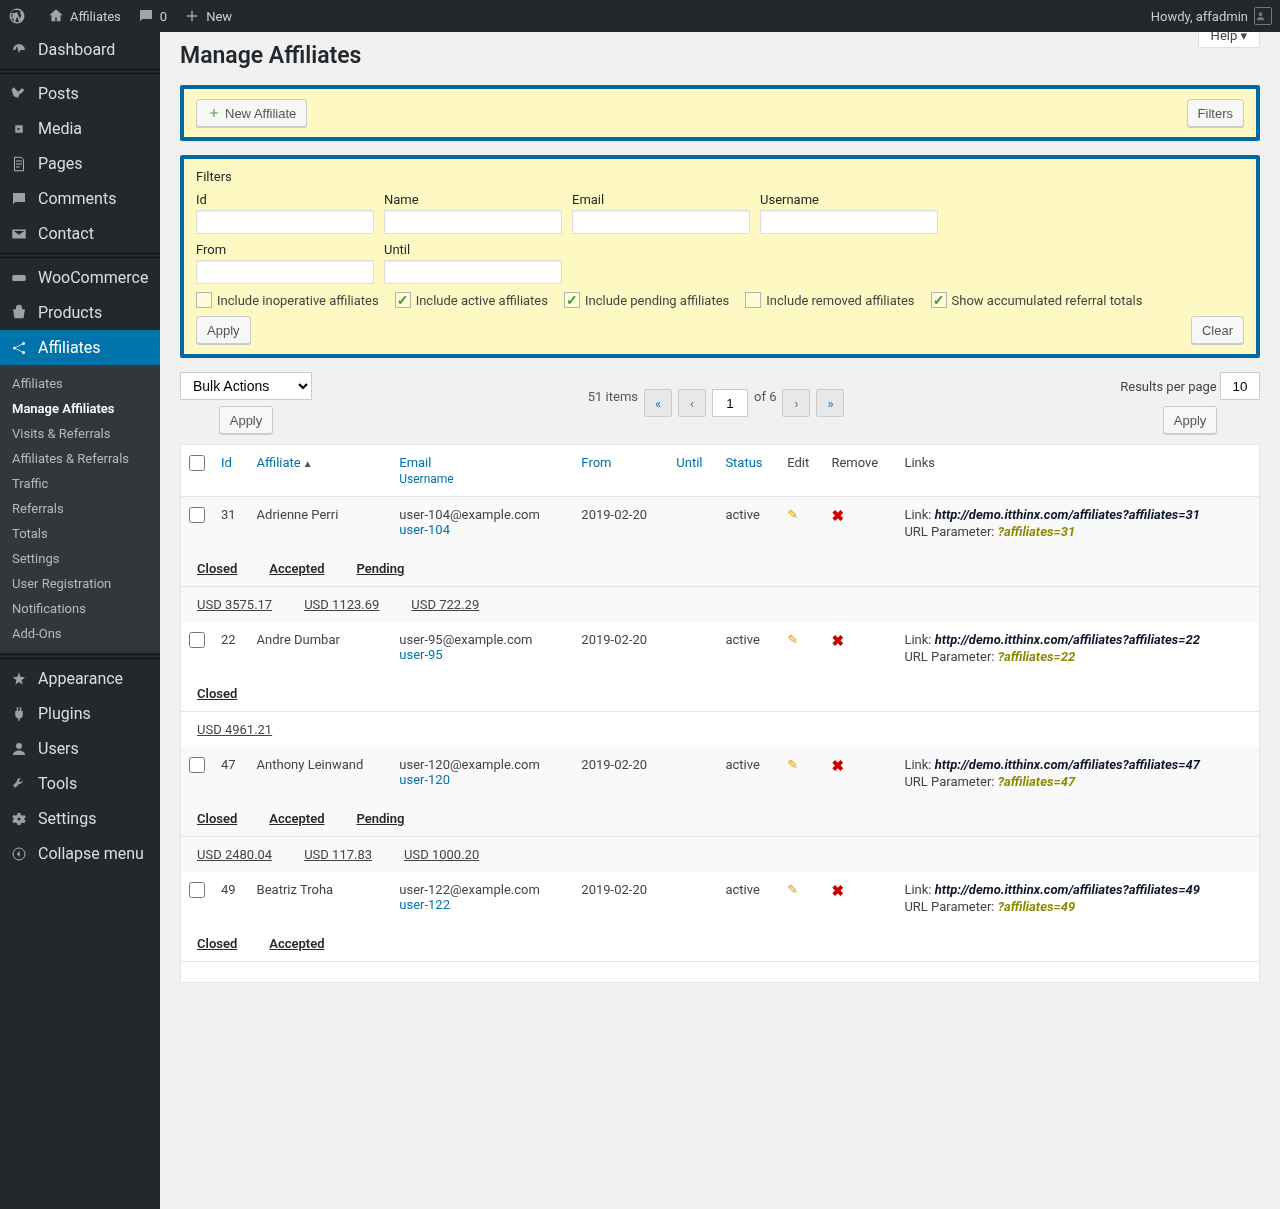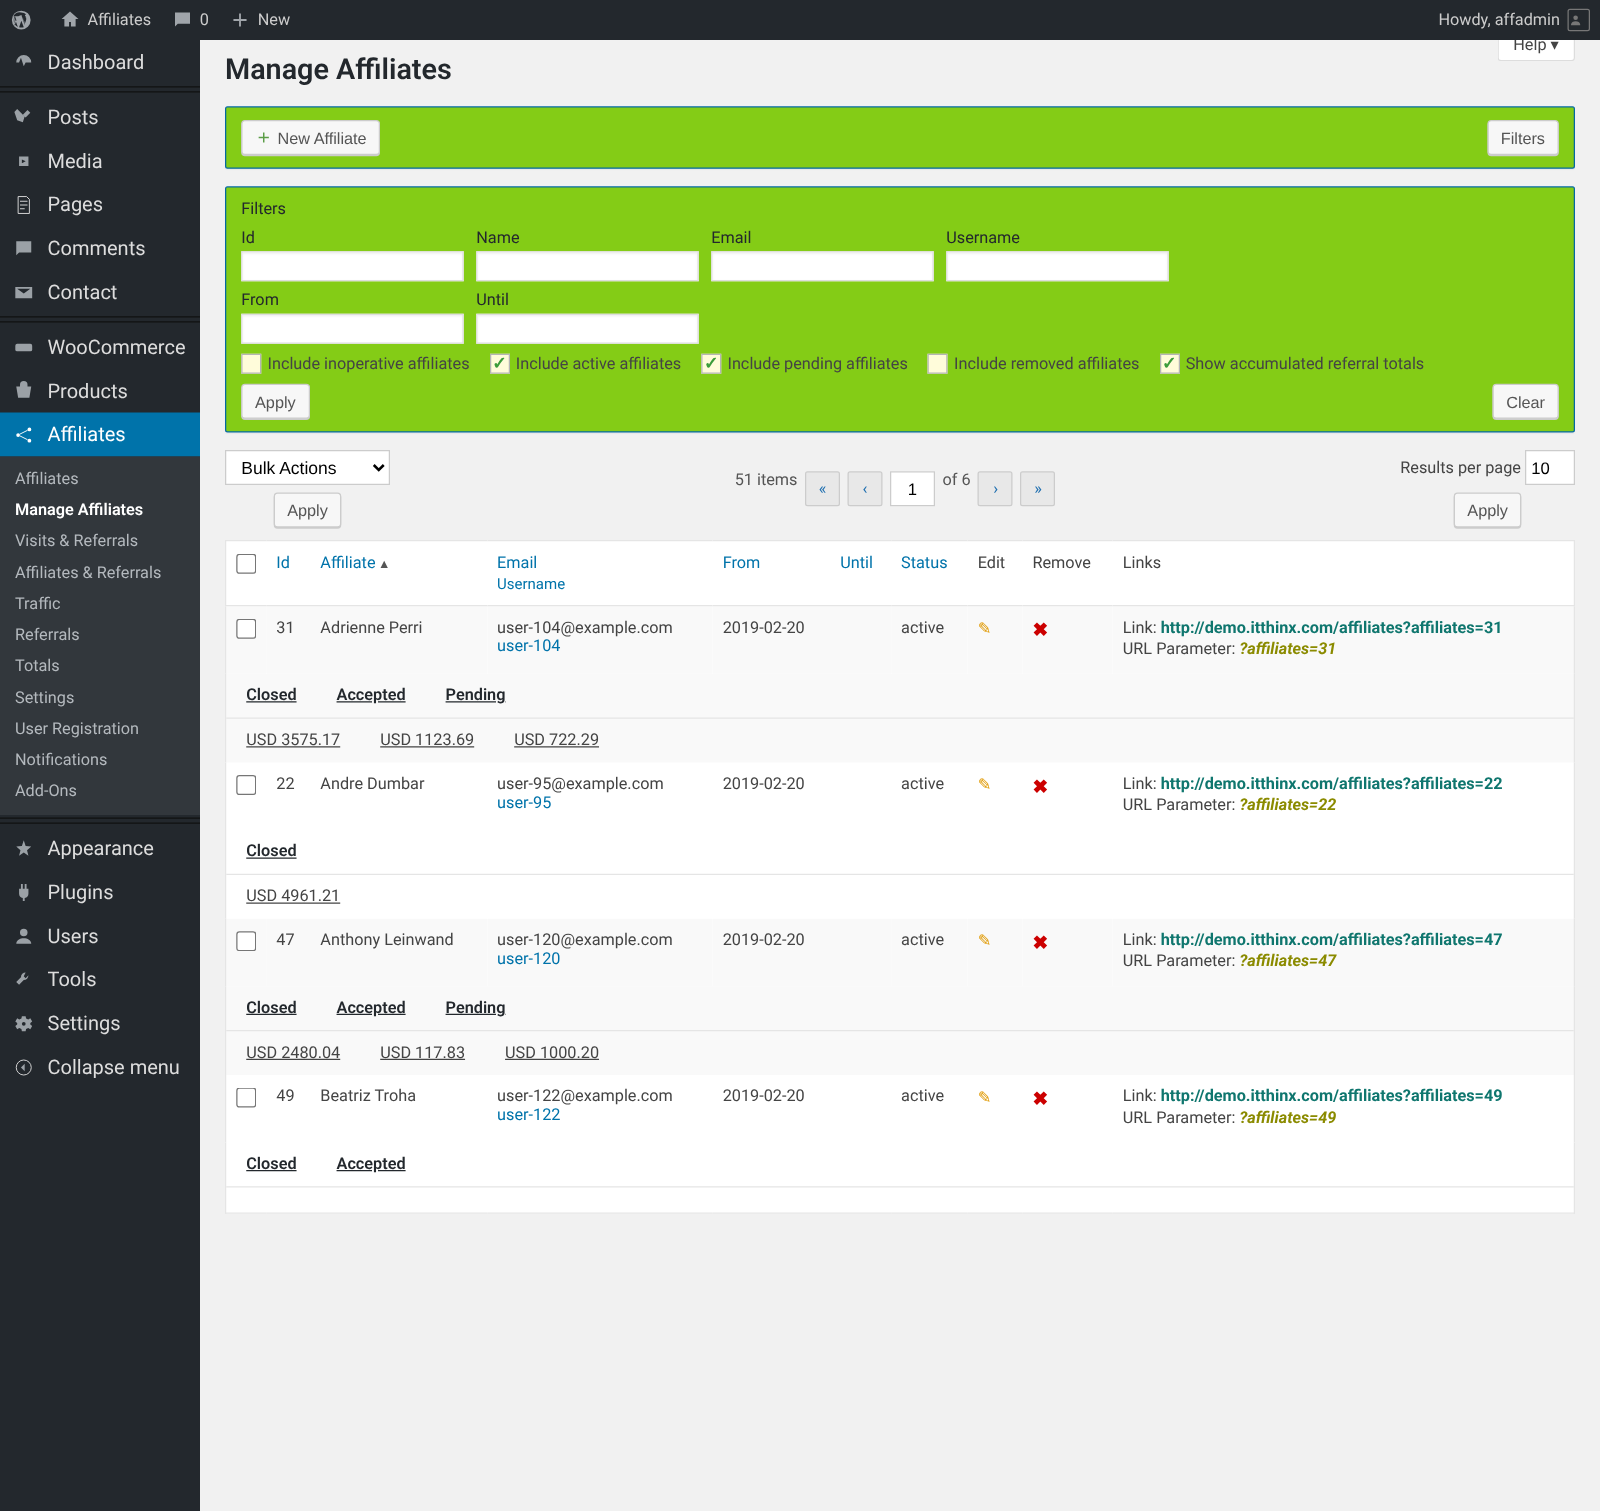--- a/index.html
+++ b/index.html
@@ -16,50 +16,50 @@
 .menu-item.current::after { content: ''; position: absolute; right: -6px; top: 50%; transform: translateY(-50%); border: 6px solid transparent; border-right-color: #f1f1f1; }
 .submenu { background: #32373c; padding: 6px 0; }
 .submenu-item { padding: 5px 12px; color: #b4b9be; font-size: 13px; cursor: pointer; }
 .submenu-item.current { color: #fff; font-weight: 600; }
 .menu-separator { height: 5px; border-bottom: 1px solid #111; border-top: 1px solid #111; margin: 2px 0; }
 #wpcontent { margin-left: 160px; padding-top: 32px; }
 .wrap { padding: 2px 20px 20px; }
 .wrap h1 { font-size: 23px; font-weight: 600; color: #23282d; margin: 8px 0 16px; }
 .header-row { display: flex; justify-content: flex-end; position: relative; }
 .help-tab { position: absolute; right: 0; top: -10px; background: #fff; border: 1px solid #ddd; border-top: none; border-radius: 0 0 3px 3px; padding: 4px 12px; font-size: 13px; cursor: pointer; }
-.panel { background: #84cc16; border: 1px solid #0369a1; padding: 10px 12px; margin-bottom: 14px; box-shadow: 0 1px 1px rgba(0,0,0,.04); border-radius: 2px; }
+.panel { background: #fef9c3; border: 4px solid #0369a1; padding: 10px 12px; margin-bottom: 14px; box-shadow: 0 1px 1px rgba(0,0,0,.04); border-radius: 2px; }
 .top-panel { display: flex; justify-content: space-between; align-items: center; }
 .button { display: inline-flex; align-items: center; padding: 3px 10px; background: #f7f7f7; border: 1px solid #ccc; border-radius: 3px; color: #555; font-size: 13px; cursor: pointer; height: 28px; box-shadow: 0 1px 0 #ccc; }
 .button svg { width: 14px; height: 14px; margin-right: 4px; }
 .filters-heading { font-size: 13px; color: #23282d; margin-bottom: 8px; }
 .filter-row { display: flex; gap: 10px; margin-bottom: 8px; }
 .filter-field { display: flex; flex-direction: column; }
 .filter-field label { font-size: 13px; color: #23282d; margin-bottom: 3px; }
 .filter-field input { width: 178px; height: 24px; border: 1px solid #ddd; padding: 2px 6px; font-size: 13px; box-shadow: inset 0 1px 2px rgba(0,0,0,.07); }
 .checkbox-row { display: flex; flex-wrap: wrap; gap: 16px; align-items: flex-start; margin: 8px 0; }
 .cboxwrap { display: flex; align-items: center; gap: 5px; font-size: 13px; color: #444; }
 .cb { width: 16px; height: 16px; border: 1px solid #b5b5b5; background: #fffcda; display: inline-flex; align-items: center; justify-content: center; }
 .cb.checked::after { content: '✓'; color: #3b9c3b; font-weight: bold; font-size: 14px; line-height: 1; }
 .filter-actions { display: flex; justify-content: space-between; margin-top: 8px; }
 .tablenav { display: flex; justify-content: space-between; align-items: center; margin: 6px 0 10px; gap: 10px; }
 .tablenav .left, .tablenav .right { display: flex; align-items: center; gap: 6px; flex-direction: column; }
 select { height: 28px; border: 1px solid #ccc; font-size: 14px; padding: 2px 24px 2px 8px; background: #fff; }
 .pagination { display: flex; align-items: flex-start; gap: 6px; font-size: 13px; color: #555; }
 .pagebtn { width: 28px; height: 28px; border: 1px solid #ccc; background: #e5e5e5; display: inline-flex; align-items: center; justify-content: center; cursor: pointer; color: #888; border-radius: 2px; }
 .pagebtn.active { background: #e8e8e8; color: #2271b1; }
 .page-input { width: 36px; height: 28px; text-align: center; border: 1px solid #ccc; }
-.rpp input { width: 40px; height: 28px; border: 1px solid #ccc; text-align: left; padding: 0 4px; }
+.rpp input { width: 40px; height: 28px; border: 1px solid #ccc; text-align: center; padding: 0 4px; }
 .table { width: 100%; background: #fff; border: 1px solid #e5e5e5; border-collapse: collapse; }
 .table th, .table td { text-align: left; padding: 10px 8px; vertical-align: top; font-size: 13px; }
 .table thead th { font-weight: 400; border-bottom: 1px solid #e5e5e5; }
 .table thead th a { color: #0073aa; cursor: pointer; }
 .table thead th small a { font-size: 12px; display: block; margin-top: 2px; }
 .table tbody tr.odd { background: #f9f9f9; }
 .userlink { color: #0073aa; cursor: pointer; }
-.affiliate-link { color: #0f766e; font-weight: bold; cursor: pointer; }
+.affiliate-link { color: #0f172a; font-weight: bold; font-style: italic; cursor: pointer; }
 .url-param { color: #8b8b00; font-weight: bold; font-style: italic; }
 .edit-icon { cursor: pointer; color: #e09900; }
 .remove-icon { cursor: pointer; color: #c00; font-weight: bold; font-size: 15px; }
 .referrals-row td { padding: 0; }
 .referrals-inner { display: flex; width: 100%; }
 .ref-col { padding: 10px 16px; text-decoration: underline; }
 .ref-head { display: flex; border-bottom: 1px solid #e5e5e5; }
 .ref-body { display: flex; }
 .ref-head .ref-col { font-weight: 600; color: #23282d; }
 .checkbox-cell { width: 30px; }

